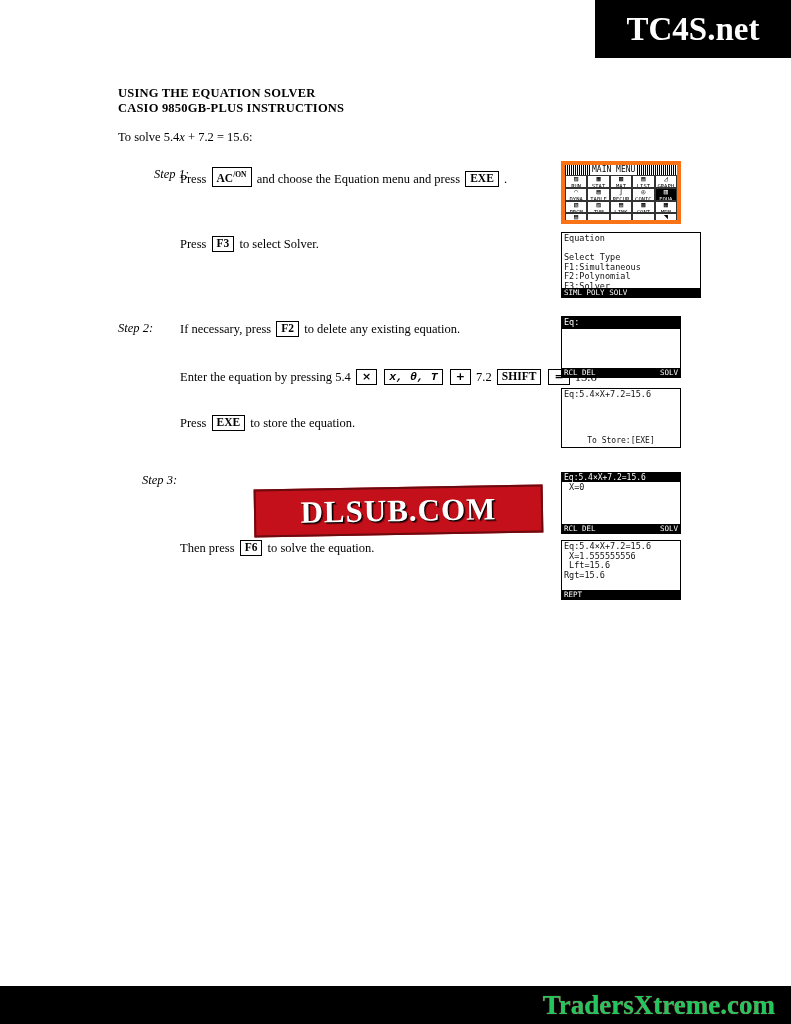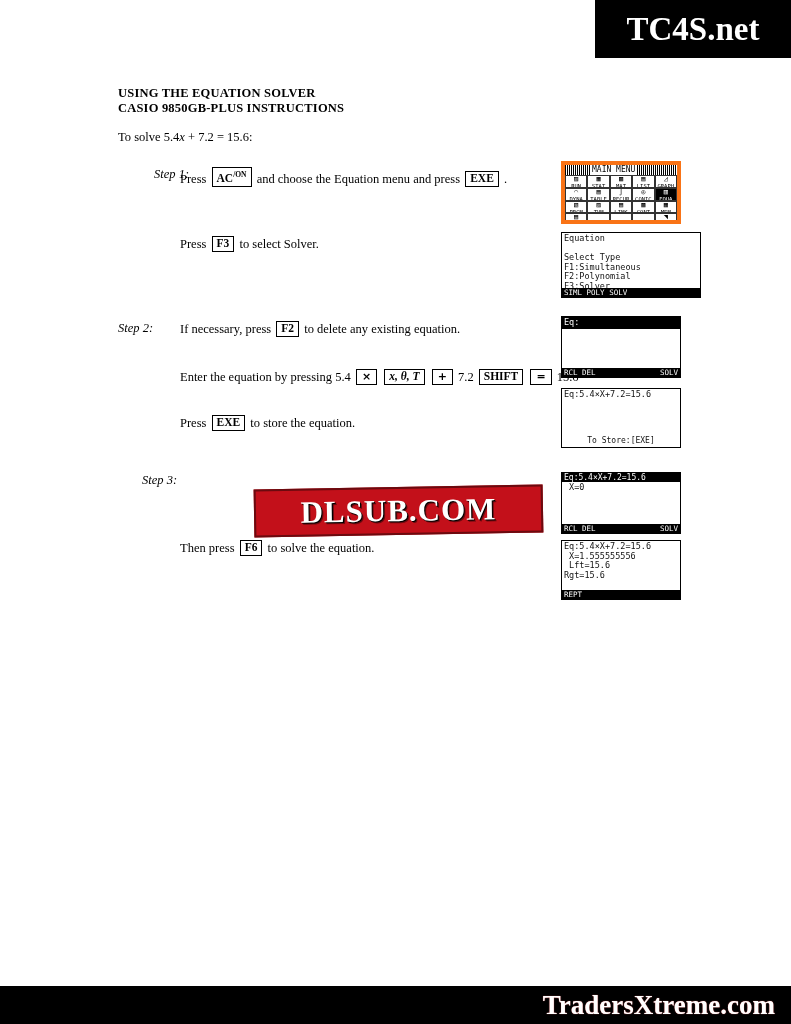--- a/index.html
+++ b/index.html
@@ -97,20 +97,21 @@
   }
   .key.sym {
     font-family: "DejaVu Sans", sans-serif;
     font-weight: bold;
     font-size: 11px;
     padding: 0px 5px 1px 5px;
   }
   .key.italicvar {
     font-style: italic;
     font-weight: bold;
+    font-family: Liberation Mono, monospace;
   }
 
   
   .lcd {
     position: absolute;
     background: #ffffff;
     border: 1px solid #000000;
     font-family: "DejaVu Sans Mono", monospace;
     font-size: 8.5px;
     line-height: 9.5px;
@@ -227,21 +228,21 @@
     left: 0;
     top: 986px;
     width: 791px;
     height: 38px;
     background: #000000;
     display: flex;
     align-items: center;
     justify-content: flex-end;
   }
   .bottom-banner span {
-    color: #ffffff;
+    color: #22c55e;
     font-family: "Liberation Serif", serif;
     font-weight: bold;
     font-size: 27px;
     padding-right: 16px;
     text-shadow: 0 0 1px #ff6a6a;
   }
 </style>
 </head>
 <body>
 

